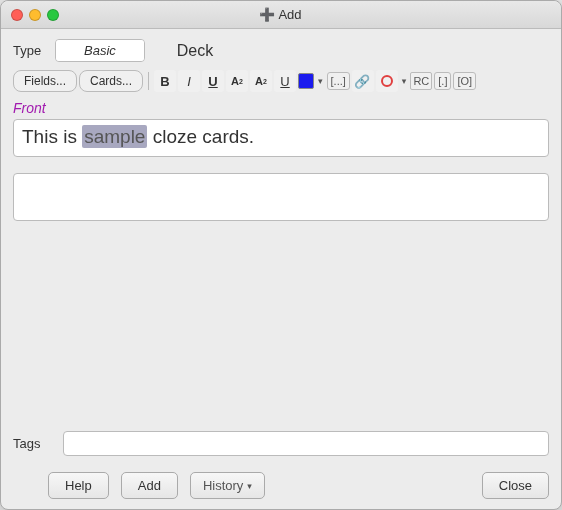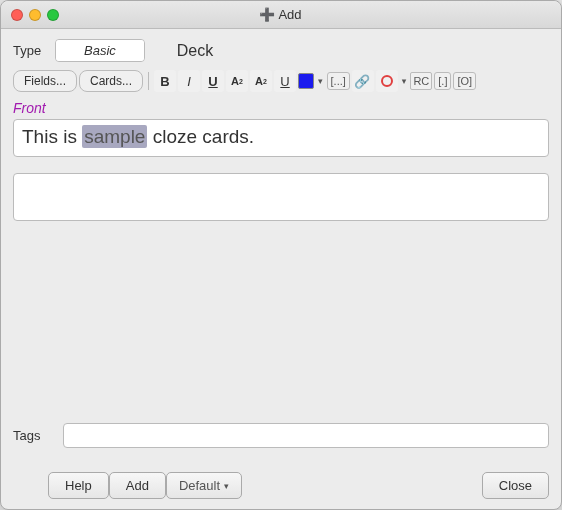--- a/index.html
+++ b/index.html
@@ -257,21 +257,21 @@
       resize: none;
       height: 48px;
       margin-bottom: 8px;
     }
 
     .spacer { flex: 1; }
 
     .tags-row {
       display: flex;
       align-items: center;
-      margin-bottom: 24px;
+      margin-bottom: 16px;
       gap: 16px;
     }
 
     .tags-label {
       font-size: 13px;
       color: #333;
       width: 34px;
     }
 
     .tags-input {
@@ -285,21 +285,21 @@
     }
 
     .bottom-row {
       display: flex;
       align-items: center;
       justify-content: space-between;
     }
 
     .bottom-left {
       display: flex;
-      gap: 0;
+      gap: 12px;
       align-items: center;
       padding-left: 35px;
     }
 
     .bottom-btn {
       padding: 5px 16px;
       font-size: 13px;
       background: linear-gradient(to bottom, #f7f7f7, #e6e6e6);
       border: 1px solid #aaa;
       border-radius: 5px;
@@ -393,21 +393,21 @@
     <div class="tags-row">
       <span class="tags-label">Tags</span>
       <input class="tags-input" type="text" style="">
     </div>
 
     <div class="bottom-row">
       <div class="bottom-left">
         <button class="bottom-btn">Help</button>
         <button class="bottom-btn">Add</button>
         <button class="history-btn">
-          <span>Default</span>
+          <span>History</span>
           <span style="font-size:9px;">▾</span>
         </button>
       </div>
       <button class="bottom-btn">Close</button>
     </div>
 
   </div>
 </div>
 
 </body></html>

